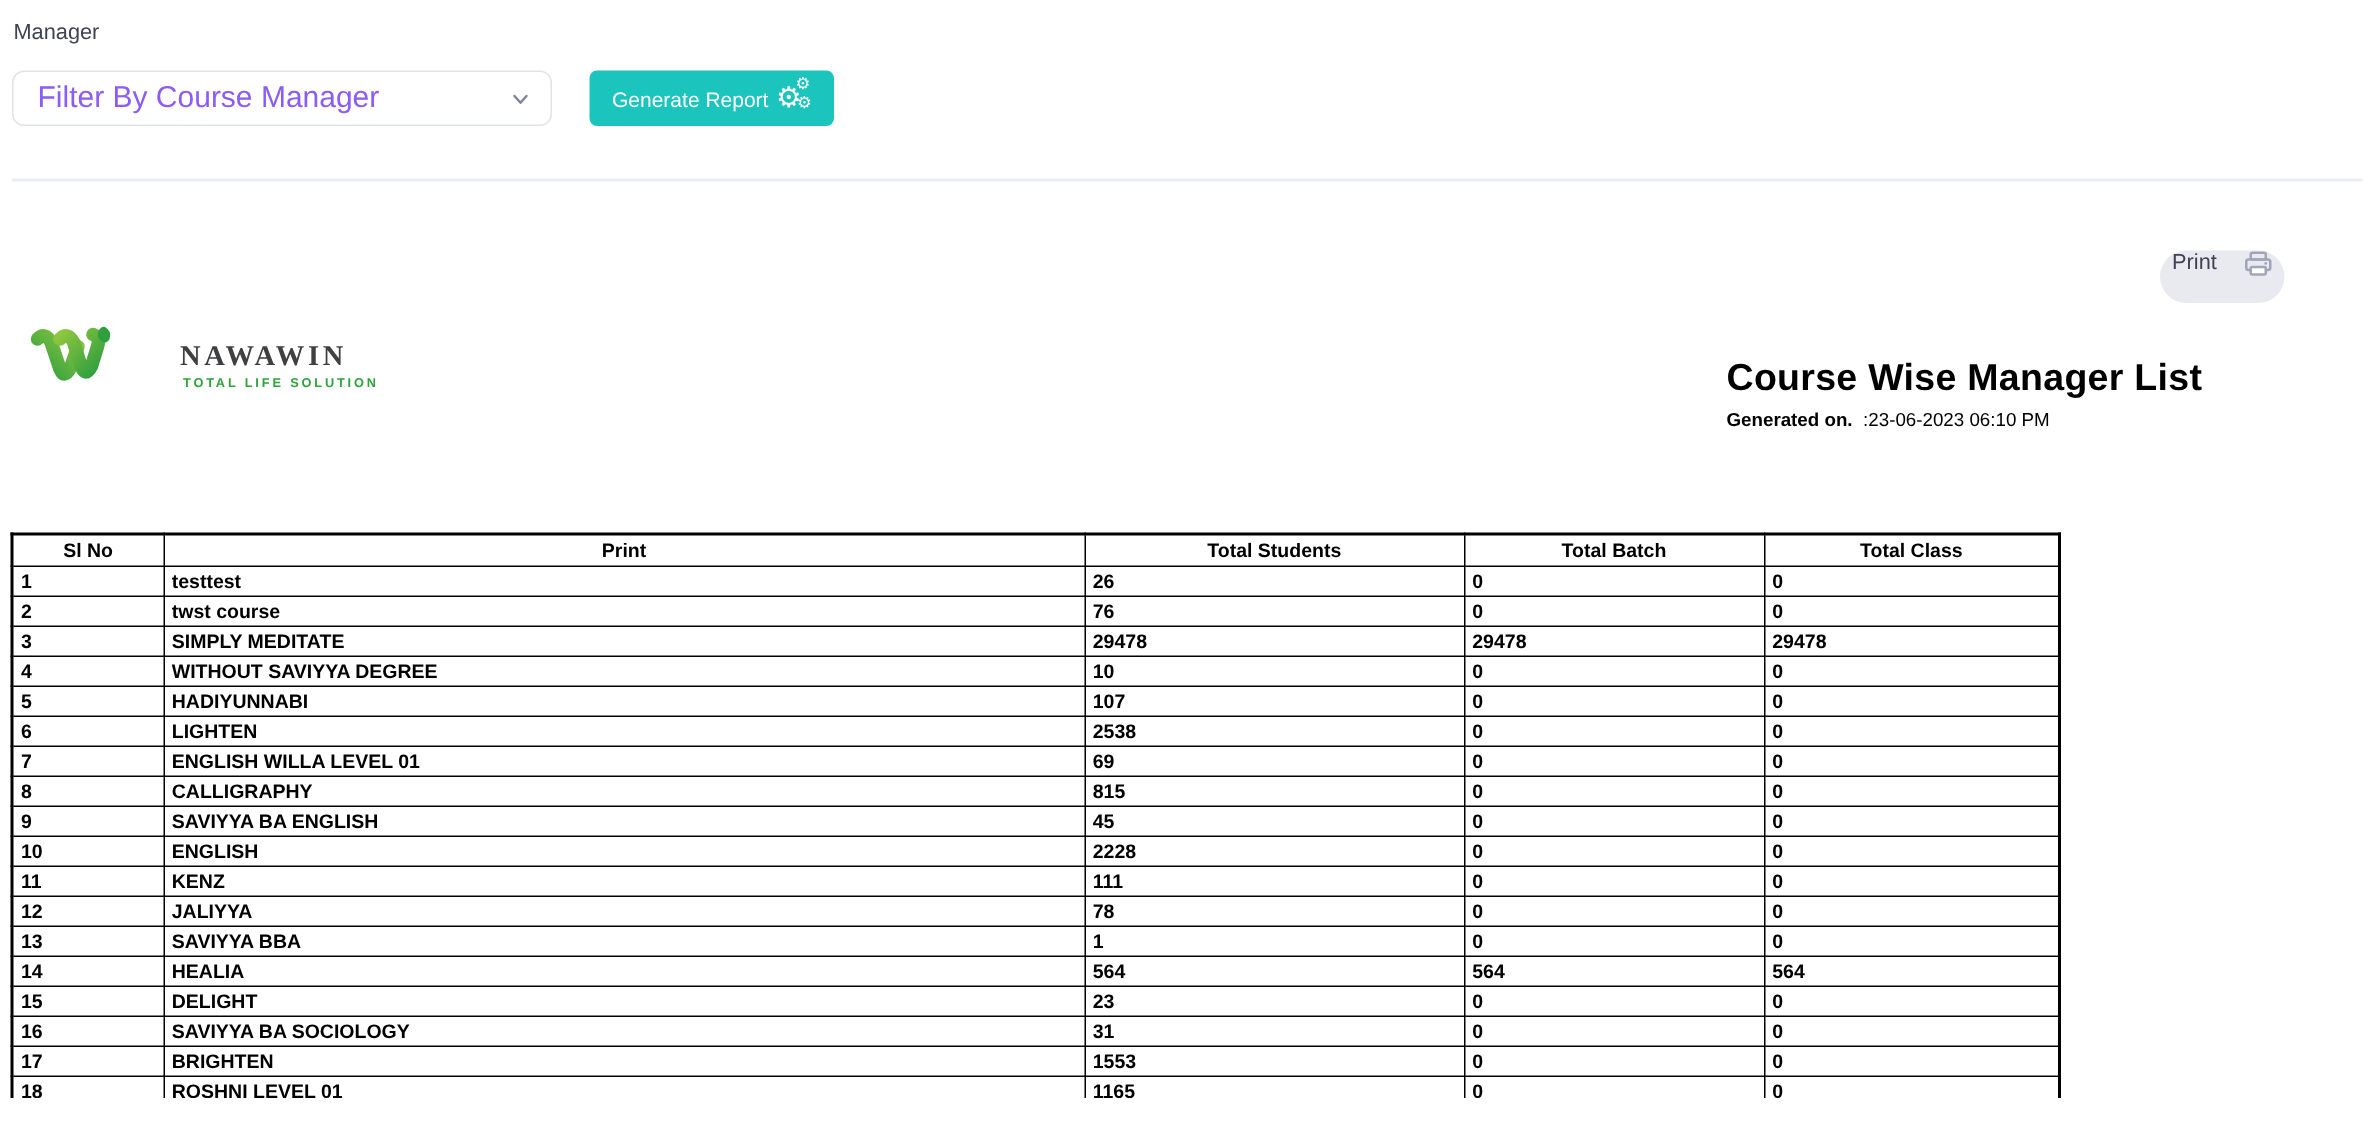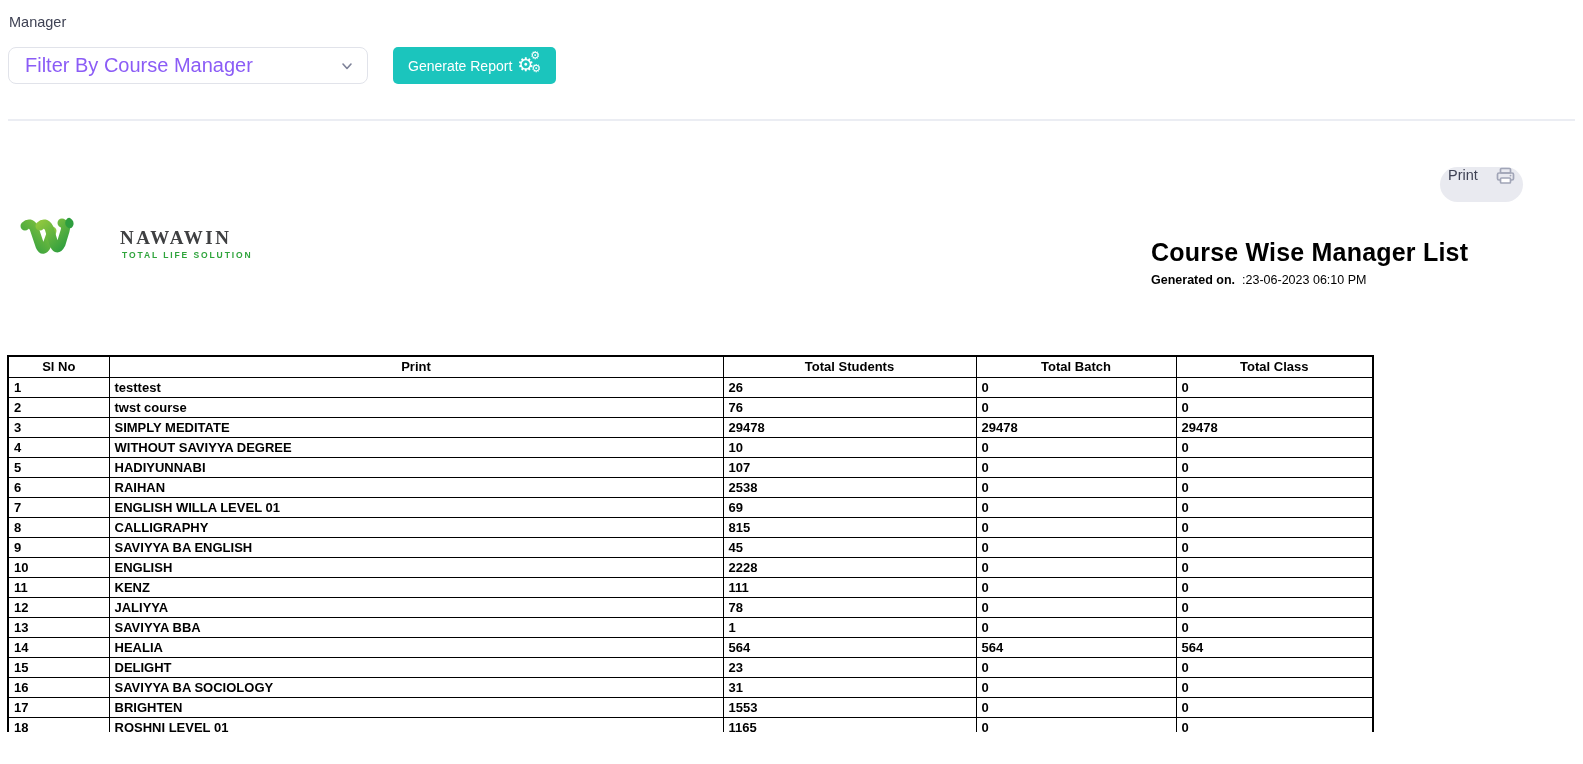--- a/index.html
+++ b/index.html
@@ -214,21 +214,21 @@
         </tr>
         <tr>
           <td>5</td>
           <td>HADIYUNNABI</td>
           <td>107</td>
           <td>0</td>
           <td>0</td>
         </tr>
         <tr>
           <td>6</td>
-          <td>RAIHAN</td>
+          <td>LIGHTEN</td>
           <td>2538</td>
           <td>0</td>
           <td>0</td>
         </tr>
         <tr>
           <td>7</td>
           <td>ENGLISH WILLA LEVEL 01</td>
           <td>69</td>
           <td>0</td>
           <td>0</td>

